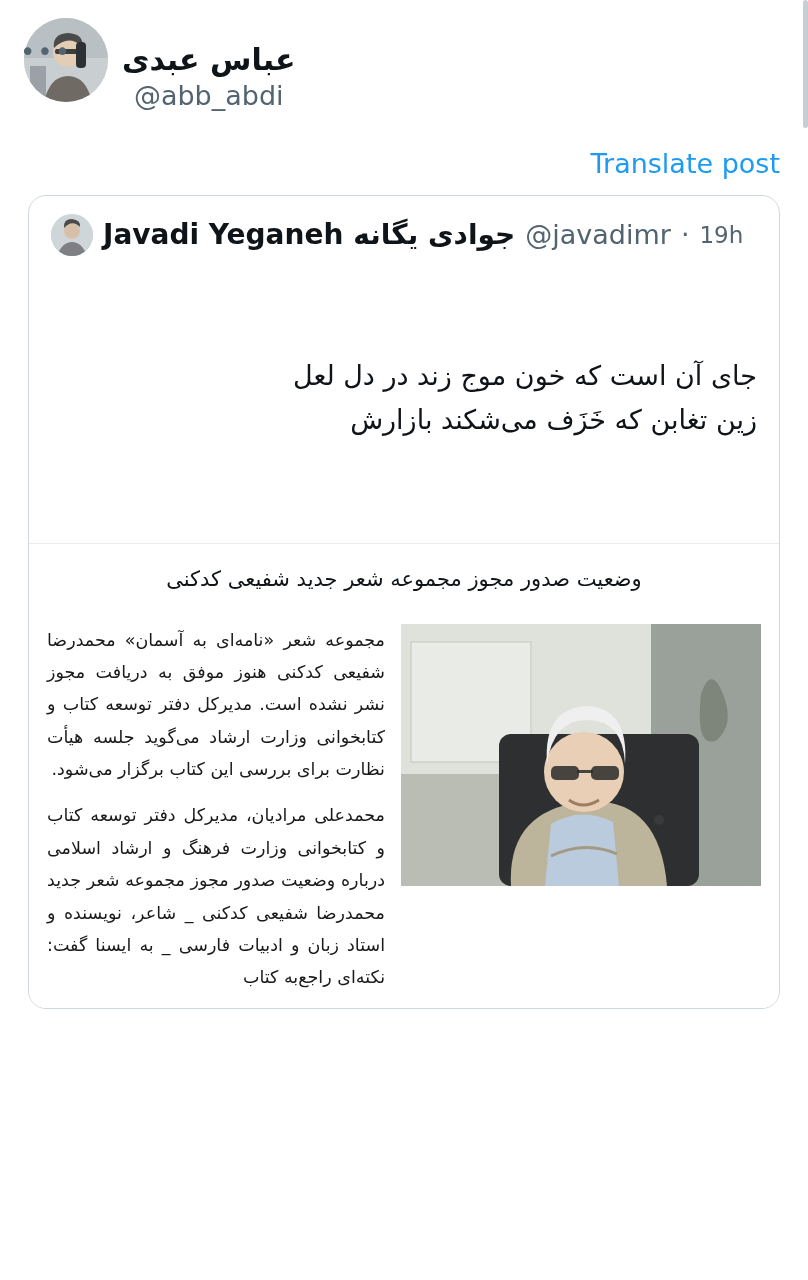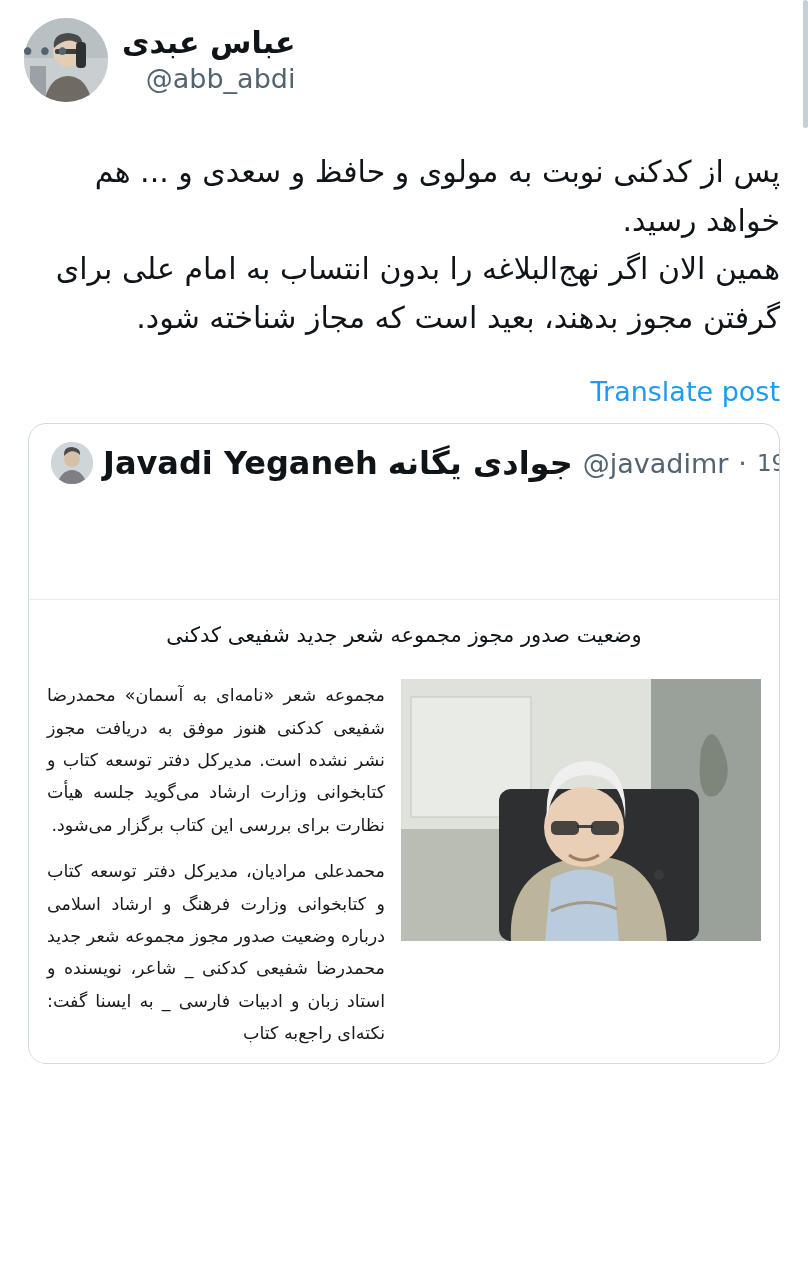--- a/index.html
+++ b/index.html
@@ -38,23 +38,24 @@
     overflow: hidden;
     background: #cfd9de;
     position: relative;
   }
   .avatar svg { display: block; width: 100%; height: 100%; }
 
   .author-names {
     display: flex;
     flex-direction: column;
     justify-content: center;
-    align-items: flex-start;
+    align-items: center;
     padding-top: 6px;
     flex: 0 0 auto;
+    margin-top: 17px;
   }
   .author-name {
     font-size: 30px;
     font-weight: bold;
     line-height: 1.28;
     color: #0f1419;
     direction: rtl;
     white-space: nowrap;
   }
   .author-handle {
@@ -123,21 +124,21 @@
   .quote-avatar {
     width: 42px;
     height: 42px;
     border-radius: 50%;
     flex: 0 0 42px;
     overflow: hidden;
     background: #cfd9de;
   }
   .quote-avatar svg { display: block; width: 100%; height: 100%; }
   .quote-name {
-    font-size: 32px;
+    font-size: 28px;
     font-weight: bold;
     color: #0f1419;
     white-space: nowrap;
   }
   .quote-handle {
     font-size: 27px;
     color: #536471;
     white-space: nowrap;
   }
   .quote-dot {
@@ -244,22 +245,20 @@
     </div>
 
     <div class="author-names">
       <div class="author-name">عباس عبدی</div>
       <div class="author-handle">@abb_abdi</div>
     </div>
 
     <div class="more-btn">•••</div>
   </div>
 
-  <div class="tweet-text">پس از کدکنی نوبت به مولوی و حافظ و سعدی و ... هم خواهد رسید.
-همین الان اگر نهج‌البلاغه را بدون انتساب به امام علی برای گرفتن مجوز بدهند، بعید است که مجاز شناخته شود.</div>
 
   <div class="translate-link">Translate post</div>
 
   <div class="quote-card">
 
     <div class="quote-header">
       <div class="quote-avatar">
         <svg viewBox="0 0 42 42" xmlns="http://www.w3.org/2000/svg" aria-hidden="true">
           <rect width="42" height="42" fill="#cfd6da"></rect>
           <circle cx="21" cy="17" r="8" fill="#d8c0a8"></circle>
@@ -268,20 +267,22 @@
         </svg>
       </div>
       <div class="quote-name">Javadi Yeganeh</div>
       <div class="quote-name">جوادی یگانه</div>
       <div class="quote-handle">@javadimr</div>
       <div class="quote-dot">·</div>
       <div class="quote-time">19h</div>
     </div>
 
     <div class="quote-body">
+      <div class="para">جای آن است که خون موج زند در دل لعل
+زین تغابن که خَزَف می‌شکند بازارش</div>
     </div>
 
     <div class="article">
       <div class="article-title">وضعیت صدور مجوز مجموعه شعر جدید شفیعی کدکنی</div>
 
       <div class="article-cols">
 
         <div class="article-photo">
           <svg viewBox="0 0 360 262" preserveAspectRatio="xMidYMid slice" xmlns="http://www.w3.org/2000/svg" aria-hidden="true">
             <rect width="360" height="262" fill="#cfd2cb"></rect>

